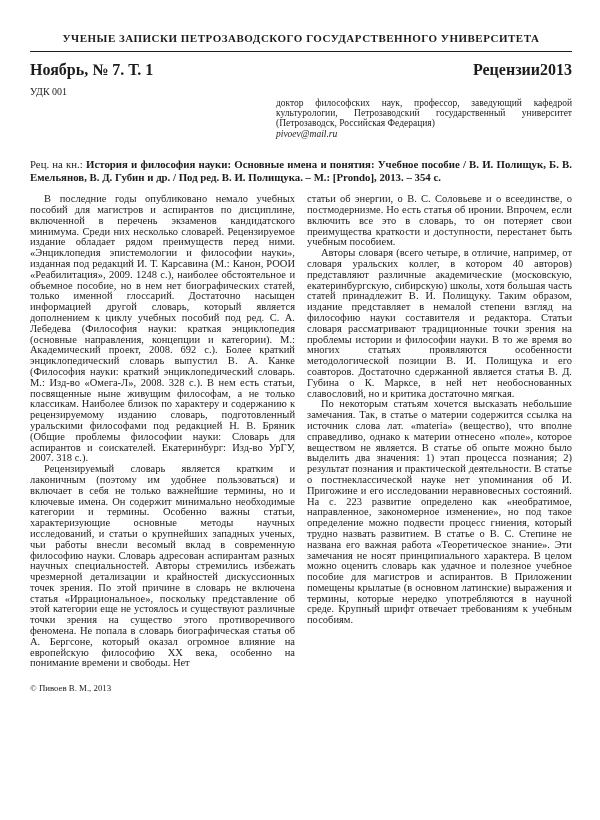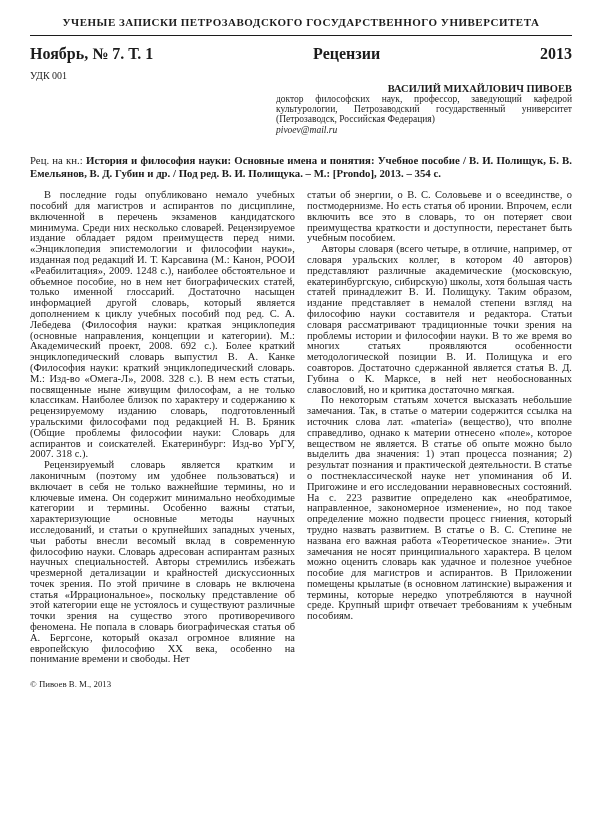--- a/index.html
+++ b/index.html
@@ -11,21 +11,21 @@
     width: 600px;
     height: 820px;
     font-family: "Liberation Serif", "DejaVu Serif", serif;
     color: #1c1c1c;
     overflow: hidden;
   }
   .page {
     box-sizing: border-box;
     width: 600px;
     height: 616px;
-    padding: 16px 28px 20px 30px;
+    padding: 32px 28px 20px 30px;
   }
   .journal-title {
     text-align: center;
     font-weight: bold;
     font-size: 11px;
     letter-spacing: 0.5px;
     white-space: nowrap;
   }
   .header-rule {
     border: none;
@@ -33,21 +33,21 @@
     margin: 7px 0 0 0;
   }
   .issue-row {
     display: flex;
     justify-content: space-between;
     align-items: baseline;
     font-weight: bold;
     font-size: 16px;
     margin-top: 9px;
   }
-  .issue-row .center { flex: 1; text-align: center; }
+  .issue-row .center { flex: 1; text-align: right; }
   .udc {
     font-size: 10px;
     margin-top: 7px;
   }
   .author-block {
     width: 296px;
     margin-left: auto;
     margin-top: 2px;
   }
   .author-name {
@@ -118,21 +118,20 @@
 
   <div class="issue-row">
     <span>Ноябрь, № 7. Т. 1</span>
     <span class="center">Рецензии</span>
     <span>2013</span>
   </div>
 
   <div class="udc">УДК 001</div>
 
   <div class="author-block">
-    <div class="author-name">ВАСИЛИЙ МИХАЙЛОВИЧ ПИВОЕВ</div>
     <div class="author-affiliation">доктор философских наук, профессор, заведующий кафедрой культурологии, Петрозаводский государственный университет (Петрозаводск, Российская Федерация)</div>
     <div class="author-email">pivoev@mail.ru</div>
   </div>
 
   <div class="review-block">
     <span class="review-label">Рец. на кн.:</span>
     <span> </span>
     <span class="review-citation">История и философия науки: Основные имена и понятия: Учебное пособие / В. И. Полищук, Б. В. Емельянов, В. Д. Губин и др. / Под ред. В. И. Полищука. – М.: [Prondo], 2013. – 354 с.</span>
   </div>
 

